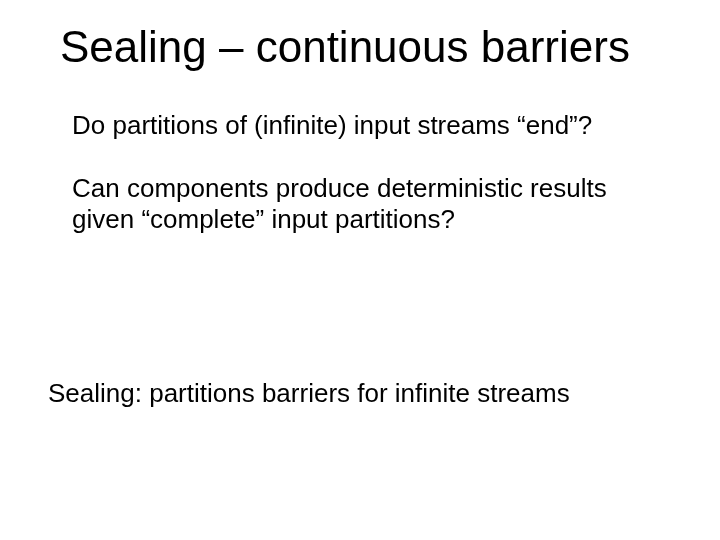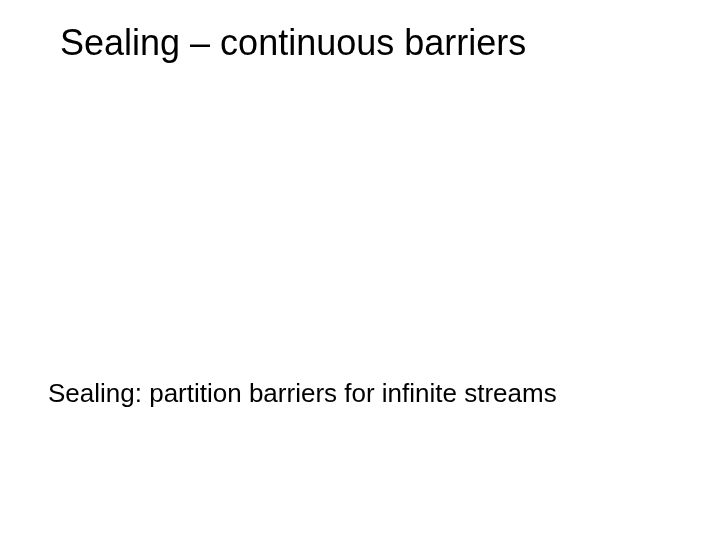--- a/index.html
+++ b/index.html
@@ -15,21 +15,21 @@
     position: relative;
     width: 720px;
     height: 540px;
     box-sizing: border-box;
   }
   .title {
     position: absolute;
     top: 22px;
     left: 60px;
     right: 40px;
-    font-size: 36px;
+    font-size: 44px;
     font-weight: 400;
     line-height: 1.15;
     letter-spacing: 0px;
   }
   .body {
     position: absolute;
     top: 110px;
     left: 72px;
     right: 60px;
     font-size: 26px;
@@ -48,17 +48,21 @@
   }
   .italic {
   }
 </style>
 </head>
 <body>
 
 <div class="slide">
   <div class="title">Sealing – continuous barriers</div>
 
+  <div class="body">
+    <div class="para">Do partitions of (infinite) input streams “end”?</div>
+    <div class="para">Can components produce deterministic results given “complete” input partitions?</div>
+  </div>
 
   <div class="footer">
-    <span class="italic">Sealing:</span><span> partition barriers for infinite streams</span>
+    <span class="italic">Sealing:</span><span> partitions barriers for infinite streams</span>
   </div>
 </div>
 
 </body></html>

